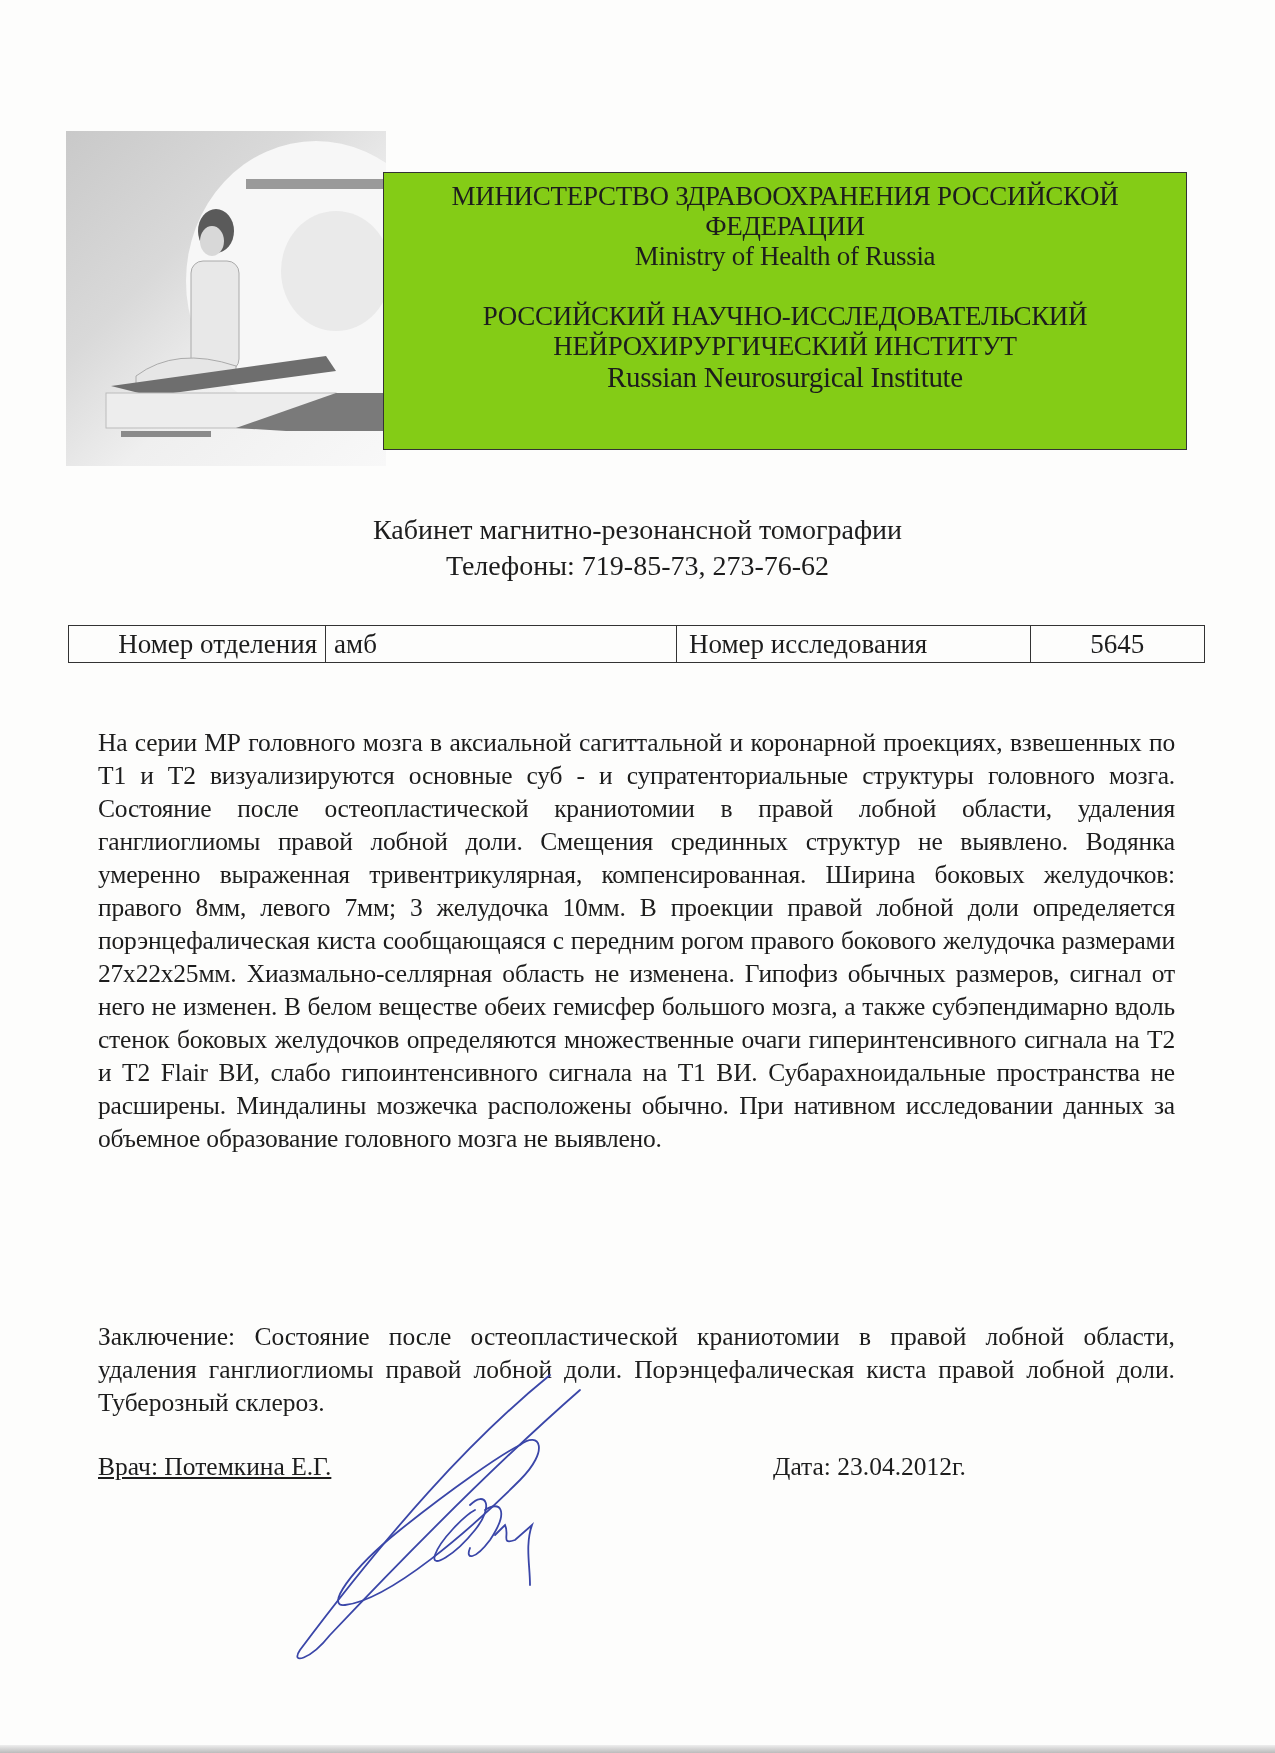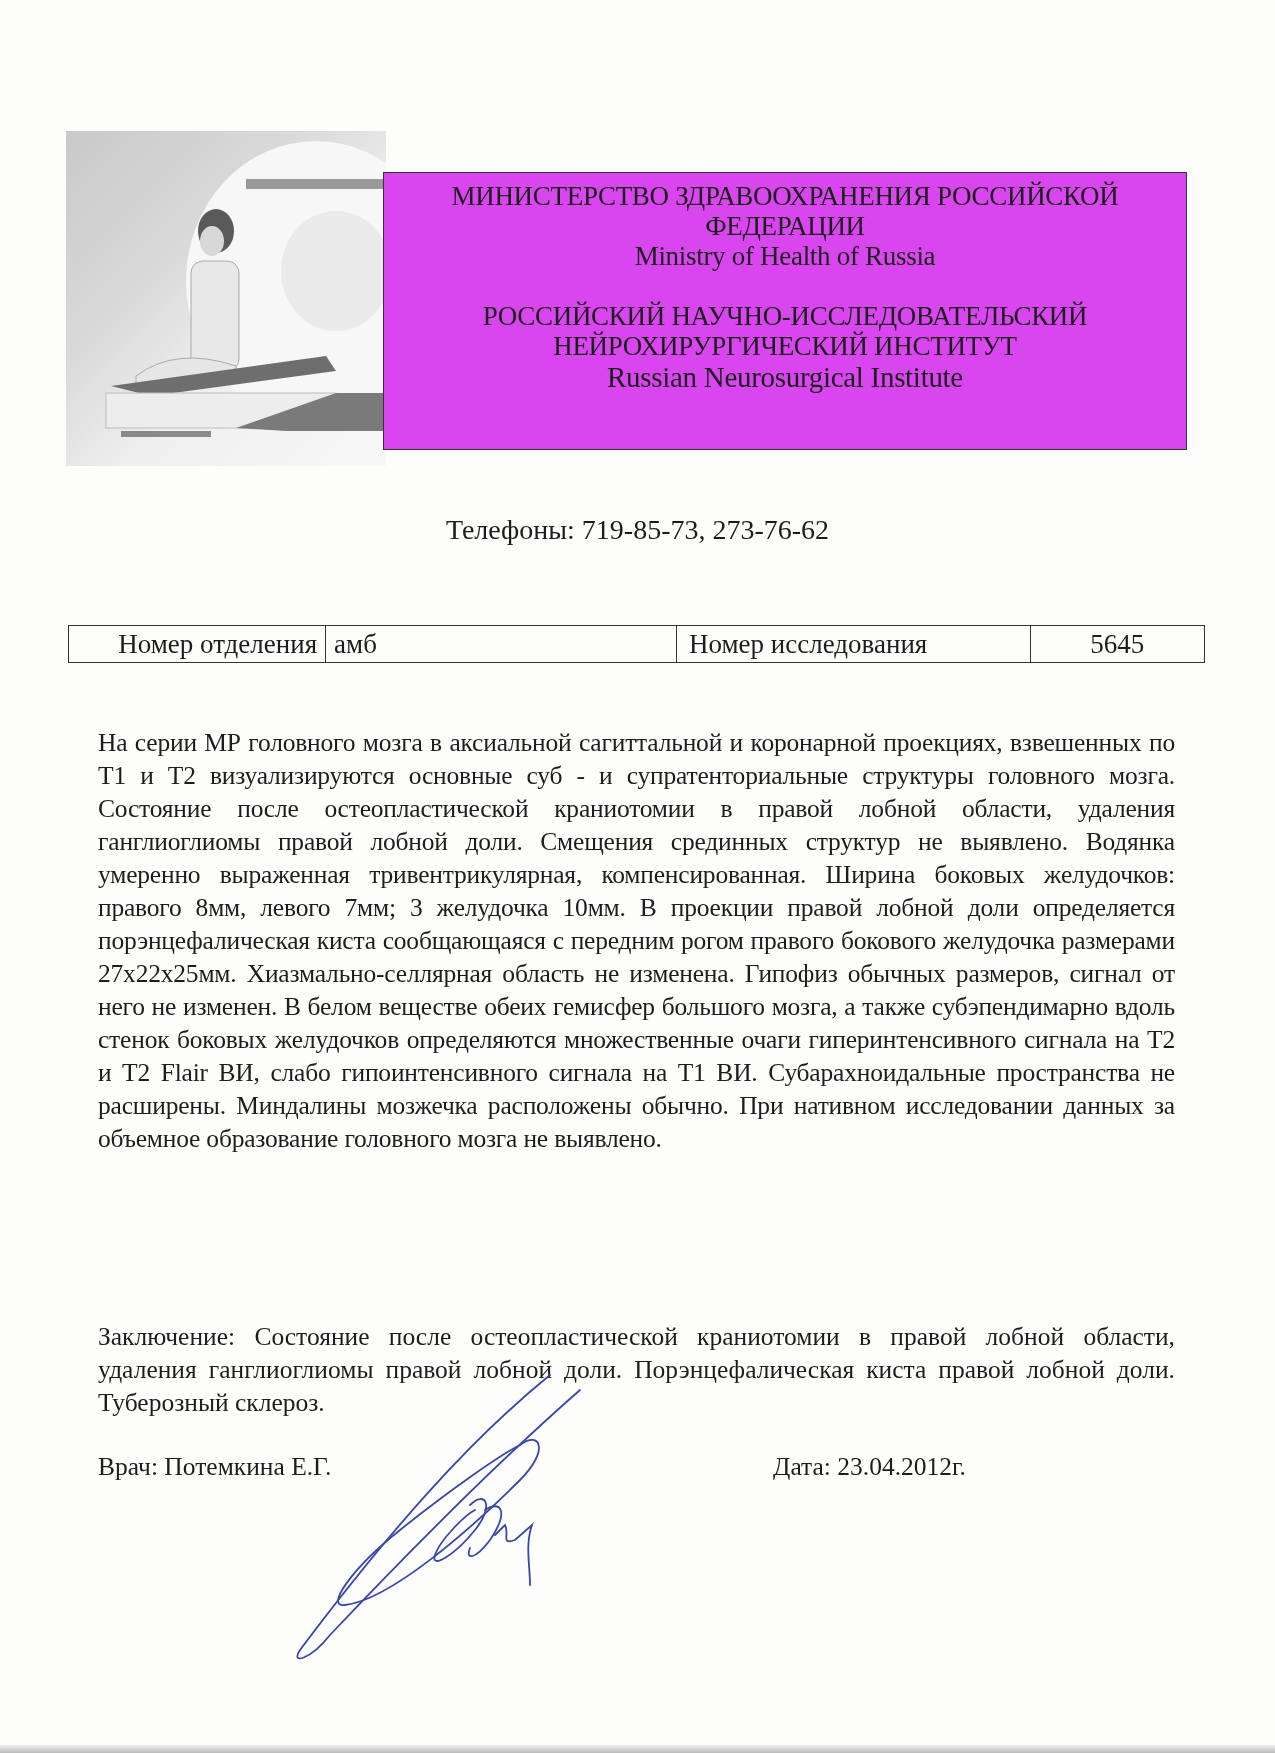--- a/index.html
+++ b/index.html
@@ -8,21 +8,21 @@
     font-family:"Liberation Serif", "DejaVu Serif", serif; color:#1d1d1d;
   }
   .photo {
     position:absolute; left:66px; top:131px; width:320px; height:335px;
     background:linear-gradient(135deg,#c9c9c9 0%,#d9d9d9 35%,#efefef 60%,#f8f8f8 100%);
     overflow:hidden;
   }
   .photo svg { width:100%; height:100%; display:block; }
   .header-box {
     position:absolute; left:383px; top:172px; width:804px; height:278px;
-    border:1.5px solid #333; background:#d946ef; box-sizing:border-box;
+    border:1.5px solid #333; background:#84cc16; box-sizing:border-box;
     text-align:center;
   }
   .hb-line { font-size:27px; line-height:30px; letter-spacing:-0.3px; }
   .hb-top { margin-top:8px; }
   .hb-gap { height:30px; }
   .hb-big { font-size:29px; line-height:32px; }
   .subhead { position:absolute; left:0; width:1275px; top:512px; text-align:center; font-size:28px; line-height:36px; }
   table.info {
     position:absolute; left:68px; top:625px; width:1137px; border-collapse:collapse; font-size:27px;
   }
@@ -34,21 +34,21 @@
   .c1.left { text-align:right; padding-left:6px; }
   .c3.left { text-align:left; padding-left:12px; }
   .body-text {
     position:absolute; left:98px; top:726px; width:1077px;
     font-size:25.5px; line-height:33px; text-align:justify; letter-spacing:-0.2px;
   }
   .conclusion {
     position:absolute; left:98px; top:1288px; width:1077px;
     font-size:25.5px; line-height:33px; text-align:justify;margin-top:32px;
   }
-  .doctor { position:absolute; left:98px; top:1452px; font-size:25.5px; }
+  .doctor { position:absolute; left:98px; top:1452px; font-size:25.5px;text-decoration:underline; }
   .date { position:absolute; left:773px; top:1452px; font-size:25.5px; }
   .signature { position:absolute; left:270px; top:1370px; width:330px; height:300px; }
   .edge-bottom { position:absolute; left:0; top:1745px; width:1275px; height:8px; background:linear-gradient(#eee,#bbb); }
 </style>
 </head>
 <body>
 
 <div class="photo">
   <svg viewBox="0 0 320 335">
     <ellipse cx="250" cy="150" rx="130" ry="140" fill="#f7f7f7"></ellipse>
@@ -69,20 +69,21 @@
   <div class="hb-line hb-top">МИНИСТЕРСТВО ЗДРАВООХРАНЕНИЯ РОССИЙСКОЙ</div>
   <div class="hb-line">ФЕДЕРАЦИИ</div>
   <div class="hb-line">Ministry of Health of Russia</div>
   <div class="hb-gap"></div>
   <div class="hb-line">РОССИЙСКИЙ НАУЧНО-ИССЛЕДОВАТЕЛЬСКИЙ</div>
   <div class="hb-line">НЕЙРОХИРУРГИЧЕСКИЙ ИНСТИТУТ</div>
   <div class="hb-line hb-big">Russian Neurosurgical Institute</div>
 </div>
 
 <div class="subhead">
+  <div>Кабинет магнитно-резонансной томографии</div>
   <div>Телефоны: 719-85-73, 273-76-62</div>
 </div>
 
 <table class="info">
   <tbody>
   <tr>
     <td class="c1 left">Номер отделения</td>
     <td class="c2">амб</td>
     <td class="c3 left">Номер исследования</td>
     <td class="c4">5645</td>

